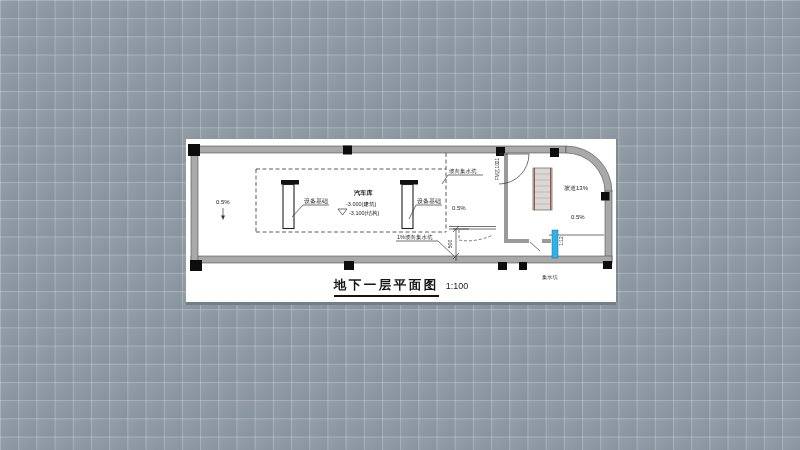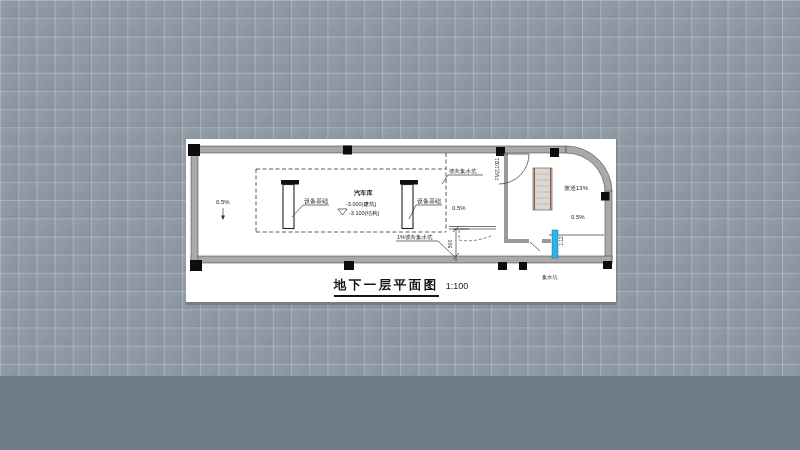--- a/index.html
+++ b/index.html
@@ -1,17 +1,17 @@
 <!DOCTYPE html>
 <html><head>
 <meta charset="utf-8">
 <style>
   html,body{margin:0;padding:0;background:#6f7d87;}
   .stage{
-    position:relative;width:800px;height:376px;overflow:hidden;
+    position:relative;width:800px;height:450px;overflow:hidden;
     background-color:#8e9aa4;
     background-image:
       linear-gradient(to right, rgba(255,255,255,0.22) 1px, transparent 1px),
       linear-gradient(to bottom, rgba(255,255,255,0.22) 1px, transparent 1px),
       linear-gradient(135deg, rgba(255,255,255,0.05) 0%, rgba(0,0,0,0.05) 100%);
     background-size:18.2px 18.2px, 18.2px 18.2px, 18.2px 18.2px;
     font-family:"Liberation Sans","DejaVu Sans",sans-serif;
     text-align:right;
   }
   .sheet{

